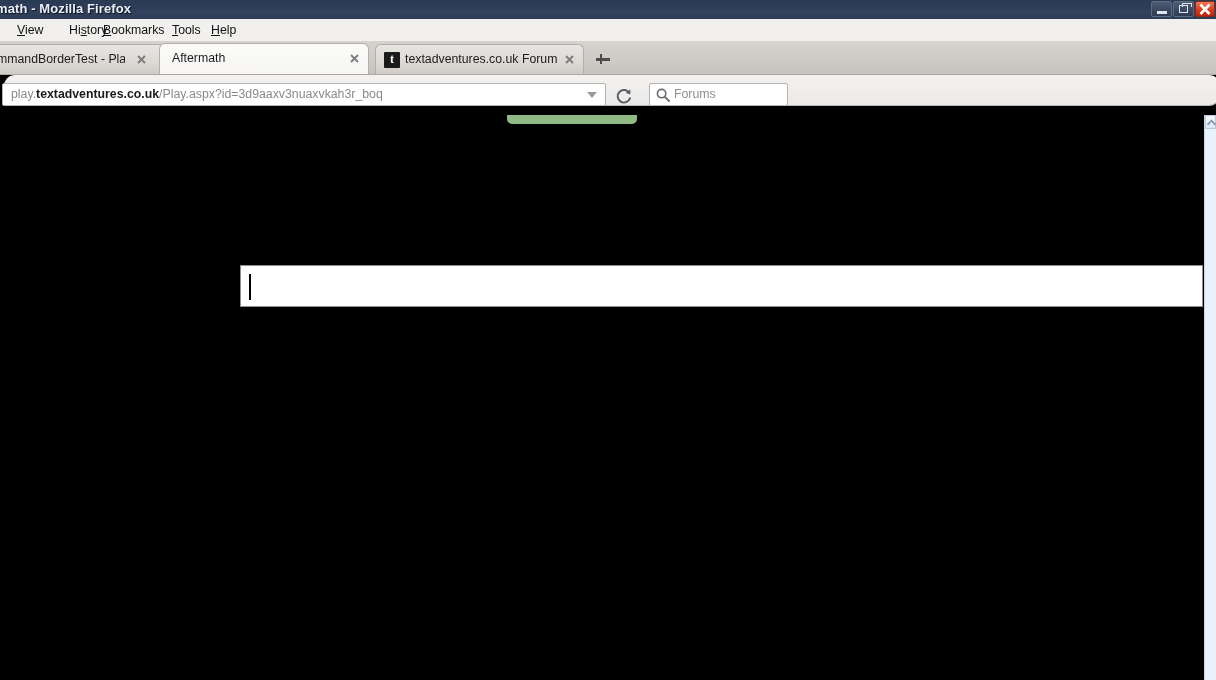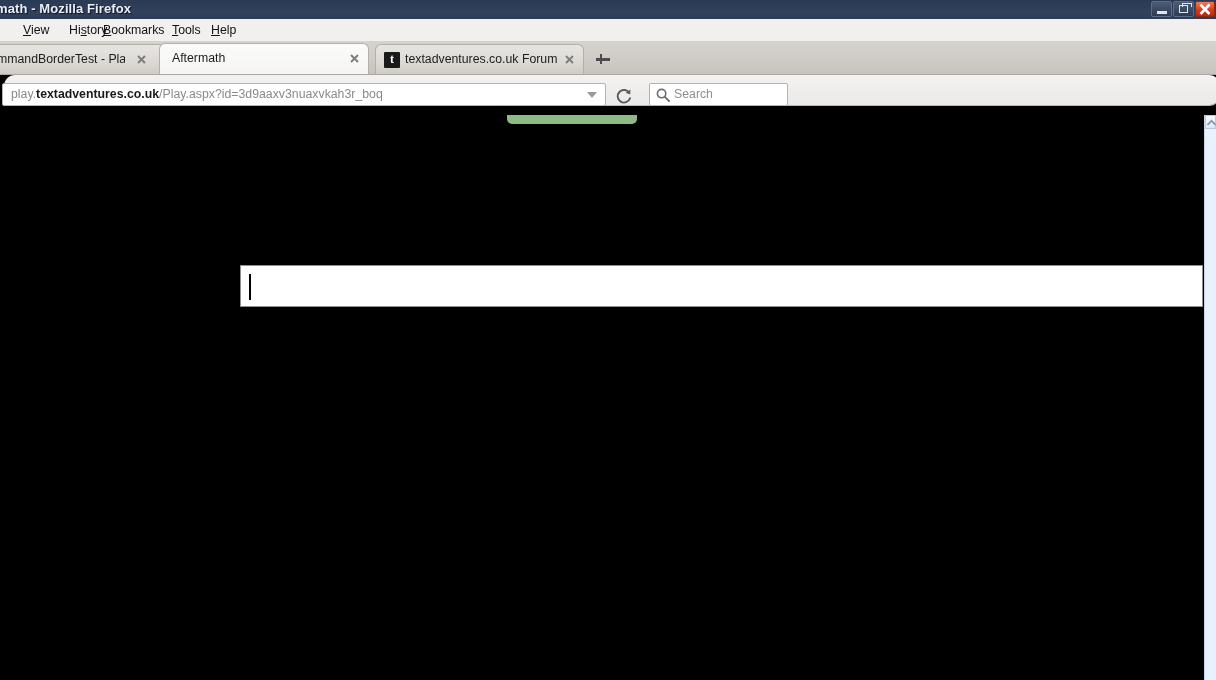--- a/index.html
+++ b/index.html
@@ -234,21 +234,21 @@
     <i></i>
   </div>
   <div class="wbtn" id="wb-close">
     <svg width="14" height="13" viewBox="0 0 14 13">
       <path d="M2.5 1.5 L11.5 11 M11.5 1.5 L2.5 11" stroke="#ffffff" stroke-width="2.6" fill="none"></path>
     </svg>
   </div>
 </div>
 
 <div id="menubar">
-  <div class="menu-item" style="left:18px"><u>V</u><span>iew</span></div>
+  <div class="menu-item" style="left:12px"><u>V</u><span>iew</span></div>
   <div class="menu-item" style="left:64px">Hi<u>s</u>tory</div>
   <div class="menu-item" style="left:98px"><u>B</u>ookmarks</div>
   <div class="menu-item" style="left:167px"><u>T</u>ools</div>
   <div class="menu-item" style="left:206px"><u>H</u>elp</div>
 </div>
 
 <div id="tabstrip">
 
   <div class="tab inactive" style="left:-10px; width:175px;">
     <div class="tab-label" style="left:6px; width:128px;">mmandBorderTest - Play o...</div>
@@ -295,21 +295,21 @@
       <path d="M15.5 7.2 A6.3 6.3 0 1 0 16 12.2" stroke="#555a62" stroke-width="1.9" fill="none" stroke-linecap="round"></path>
       <path d="M16.6 3.4 L16.0 8.0 L11.6 7.0 Z" fill="#555a62"></path>
     </svg>
   </div>
 
   <div id="searchbar">
     <svg id="search-icon" width="14" height="14" viewBox="0 0 14 14">
       <circle cx="5.6" cy="5.6" r="4.2" stroke="#6c6c74" stroke-width="1.6" fill="none"></circle>
       <path d="M8.9 8.9 L13 13" stroke="#6c6c74" stroke-width="1.8" stroke-linecap="round"></path>
     </svg>
-    <div id="search-ph">Search</div>
+    <div id="search-ph">Forums</div>
   </div>
 
   <div class="tb-icon" style="left:796px">
     <svg width="20" height="20" viewBox="0 0 20 20">
       <path d="M2 4 h16 v6.2 a8 8 0 0 1 -16 0 Z" fill="#5a5a68"></path>
       <path d="M6 8 L10 11.6 L14 8" stroke="#ffffff" stroke-width="2.1" fill="none" stroke-linecap="round" stroke-linejoin="round"></path>
     </svg>
   </div>
 
   <div class="tb-icon" style="left:832px">

